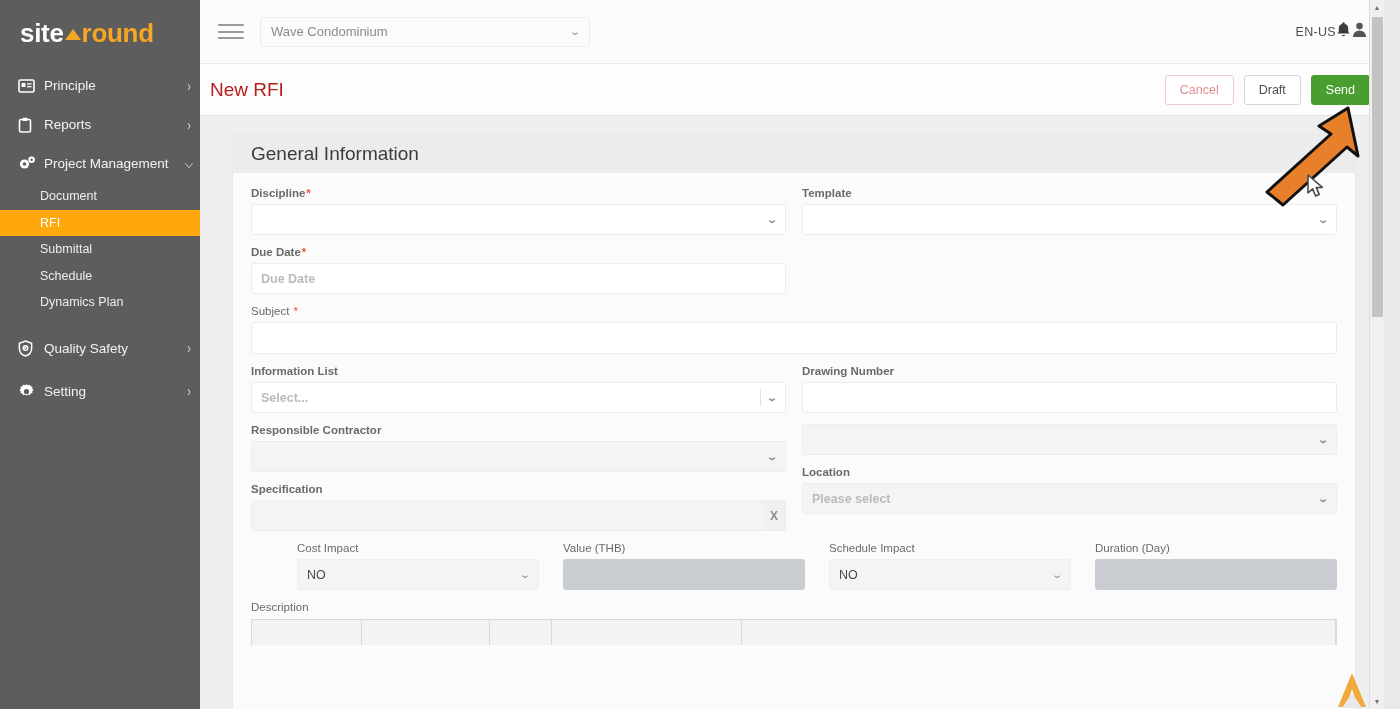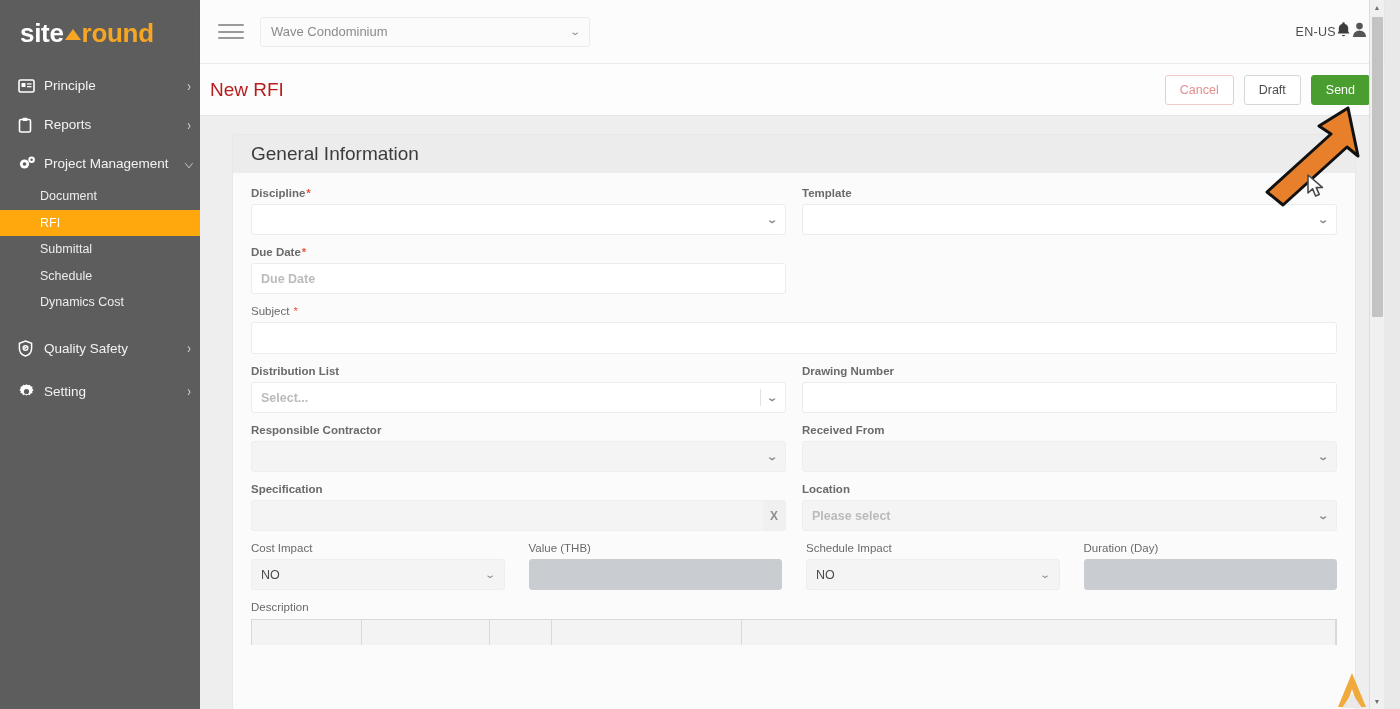--- a/index.html
+++ b/index.html
@@ -110,21 +110,21 @@
   .ctl.sel { cursor: pointer; }
   .ctl.input { background: #ffffff; }
   .ctl.disabled { background: #c9cdd2; border-color: #c9cdd2; }
   .ctl.greyed { background: #f4f4f4; border-color: #eeeeee; }
   .divx { width: 1px; height: 17px; background: #e2e2e2; margin-right: 7px; }
   .clearx {
     width: 22px; height: 100%; display: flex; align-items: center; justify-content: center;
     font-size: 12px; color: #8d8d8d; background: #f0f0f0; margin-right: -9px;
   }
 
-  .quad { display: flex; gap: 24px; }
+  .quad { display: flex; gap: 24px; margin-left: 46px; }
   .quad > div { flex: 1 1 0; min-width: 0; }
 
   #desc-toolbar {
     margin-top: 6px; height: 26px; display: flex; border: 1px solid #d9d9d9;
     border-bottom: none; background: #f3f3f3;
   }
   #desc-toolbar .seg { border-right: 1px solid #d9d9d9; height: 100%; }
 
   
   #scrollbar {
@@ -199,21 +199,21 @@
     <div class="sub-item active">
       <span>RFI</span>
     </div>
     <div class="sub-item">
       <span>Submittal</span>
     </div>
     <div class="sub-item">
       <span>Schedule</span>
     </div>
     <div class="sub-item">
-      <span>Dynamics Cost</span>
+      <span>Dynamics Plan</span>
     </div>
 
     <div class="nav-item" style="margin-top:13px">
       <span class="ico">
         <svg class="si" width="15" height="17" viewBox="0 0 15 17">
             <path d="M7.5 1 L13.6 3.3 V8.6 C13.6 12.4 10.9 15 7.5 16 C4.1 15 1.4 12.4 1.4 8.6 V3.3 Z" fill="none" stroke="#fff" stroke-width="1.5"></path>
             <circle cx="7.5" cy="8" r="2.4" fill="none" stroke="#fff" stroke-width="1.3"></circle>
             <path d="M6.1 6.6 L8.9 9.4 M8.9 6.6 L6.1 9.4" stroke="#fff" stroke-width="1.1"></path>
           </svg>
       </span>
@@ -307,21 +307,21 @@
           <div class="fgroup">
             <label class="flabel"><span>Subject</span> <span class="req">*</span></label>
             <div class="ctl input" style="height:32px">
               <span class="val"></span>
             </div>
           </div>
 
           <div class="row">
             <div class="col">
               <div class="fgroup">
-                <label class="flabel">Distribution List</label>
+                <label class="flabel">Information List</label>
                 <div class="ctl sel input">
                   <span class="ph">Select...</span>
                   <span class="divx"></span>
                   <span class="caret">⌄</span>
                 </div>
               </div>
               <div class="fgroup">
                 <label class="flabel">Responsible Contractor</label>
                 <div class="ctl sel greyed">
                   <span class="val"></span>
@@ -337,21 +337,20 @@
               </div>
             </div>
             <div class="col">
               <div class="fgroup">
                 <label class="flabel">Drawing Number</label>
                 <div class="ctl input">
                   <span class="val"></span>
                 </div>
               </div>
               <div class="fgroup">
-                <label class="flabel">Received From</label>
                 <div class="ctl sel greyed">
                   <span class="val"></span>
                   <span class="caret">⌄</span>
                 </div>
               </div>
               <div class="fgroup">
                 <label class="flabel">Location</label>
                 <div class="ctl sel greyed">
                   <span class="ph">Please select</span>
                   <span class="caret">⌄</span>

